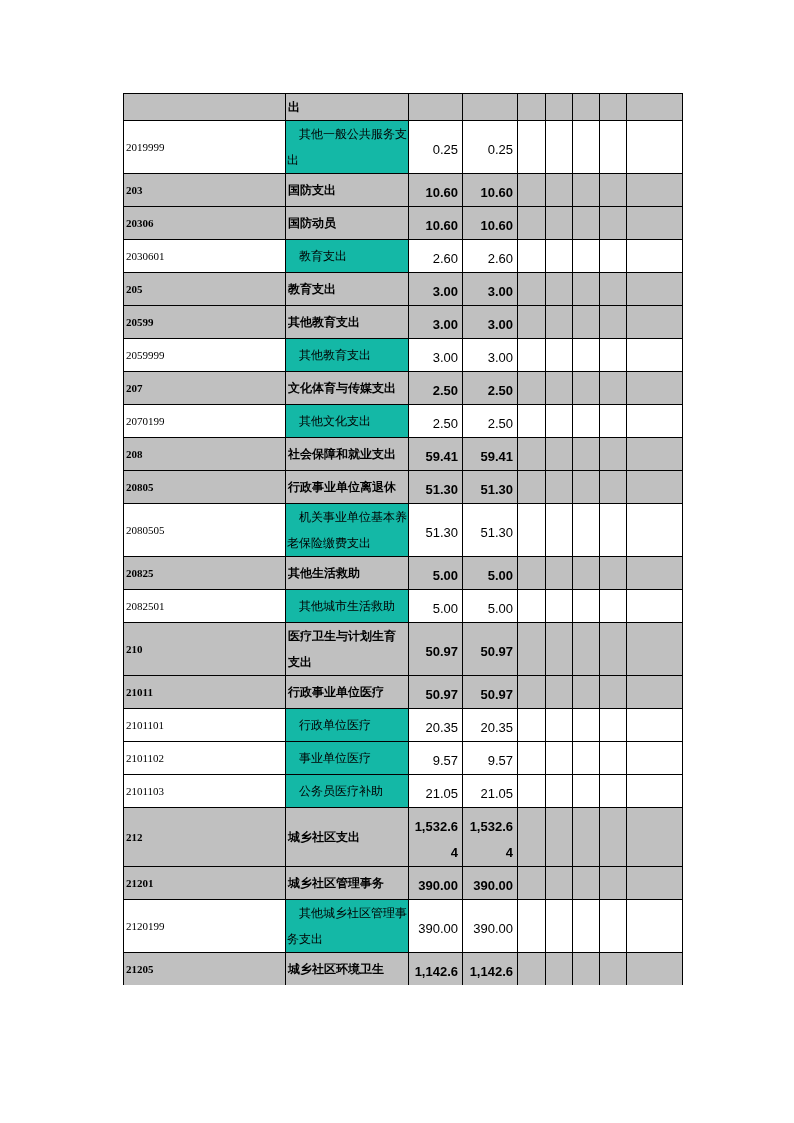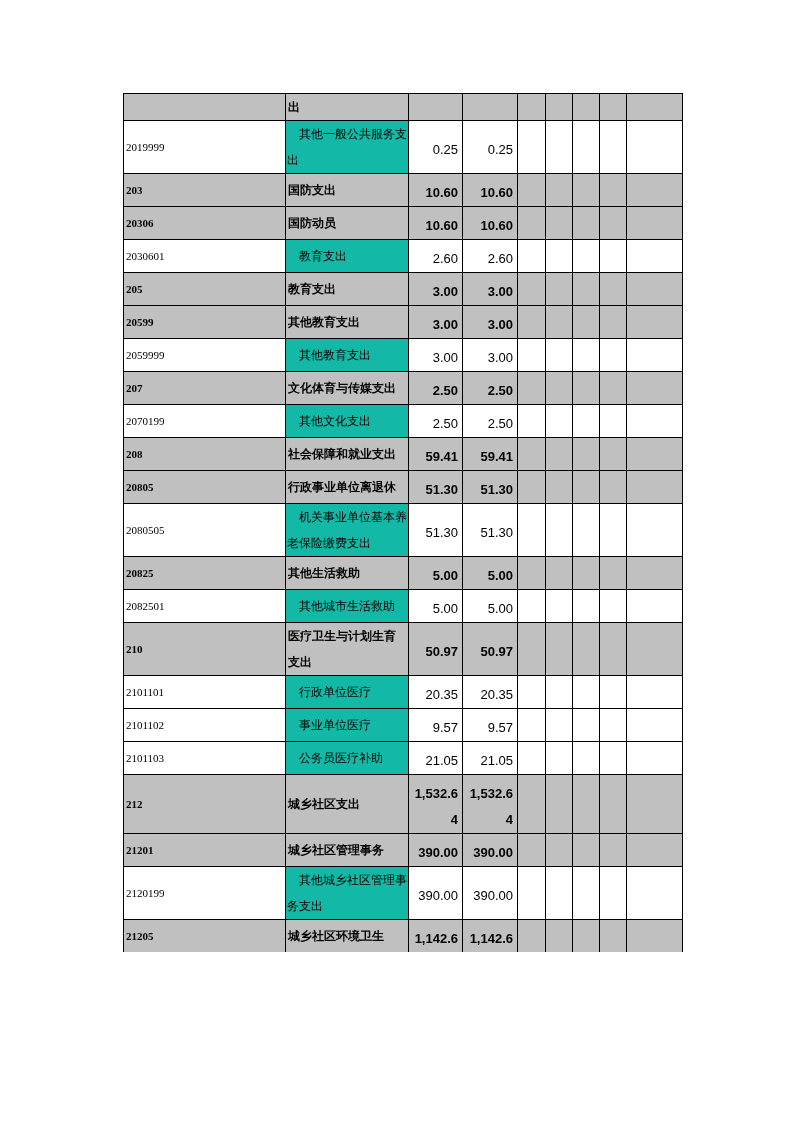--- a/index.html
+++ b/index.html
@@ -257,20 +257,31 @@
           <td class="code">210</td>
           <td class="name">医疗卫生与计划生育支出</td>
           <td class="num">50.97</td>
           <td class="num">50.97</td>
           <td class="empty"></td>
           <td class="empty"></td>
           <td class="empty"></td>
           <td class="empty"></td>
           <td class="empty"></td>
         </tr>
+        <tr class="section">
+          <td class="code">21011</td>
+          <td class="name">行政事业单位医疗</td>
+          <td class="num">50.97</td>
+          <td class="num">50.97</td>
+          <td class="empty"></td>
+          <td class="empty"></td>
+          <td class="empty"></td>
+          <td class="empty"></td>
+          <td class="empty"></td>
+        </tr>
         <tr class="detail">
           <td class="code">2101101</td>
           <td class="name">行政单位医疗</td>
           <td class="num">20.35</td>
           <td class="num">20.35</td>
           <td class="empty"></td>
           <td class="empty"></td>
           <td class="empty"></td>
           <td class="empty"></td>
           <td class="empty"></td>

